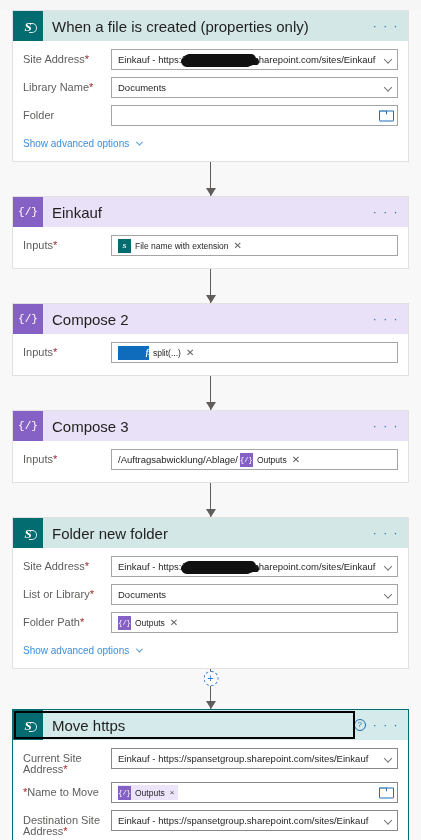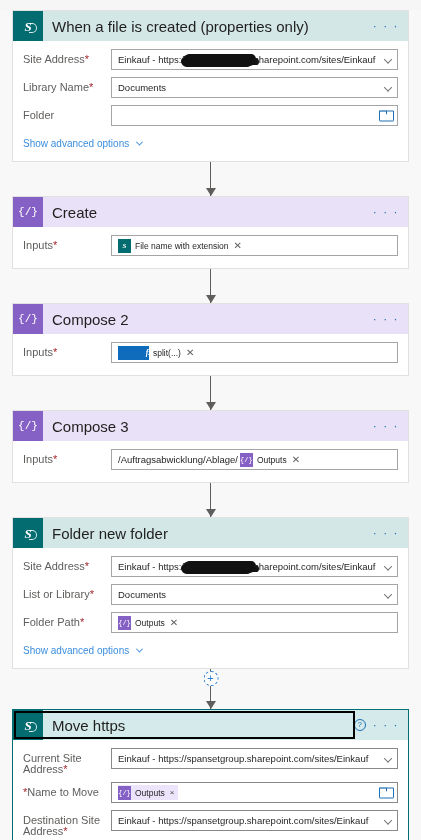--- a/index.html
+++ b/index.html
@@ -293,21 +293,21 @@
   <div class="conn">
     <div class="line"></div>
       <div class="head"></div>
   </div>
 
   <div class="card">
     <div class="card-head head-cmp">
       <div class="node-icon icon-cmp">
           <span class="cmp-glyph">{/}</span>
         </div>
-      <div class="node-title">Create</div>
+      <div class="node-title">Einkauf</div>
       <div class="head-actions">
         <div class="ellipsis">· · ·</div>
       </div>
     </div>
     <div class="card-body">
       <div class="row" style="margin-bottom:2px;">
         <div class="row-label"><span>Inputs</span><span class="req">*</span></div>
         <div class="field">
           <span class="token">
             <span class="tok-ico tok-sp">S</span>

